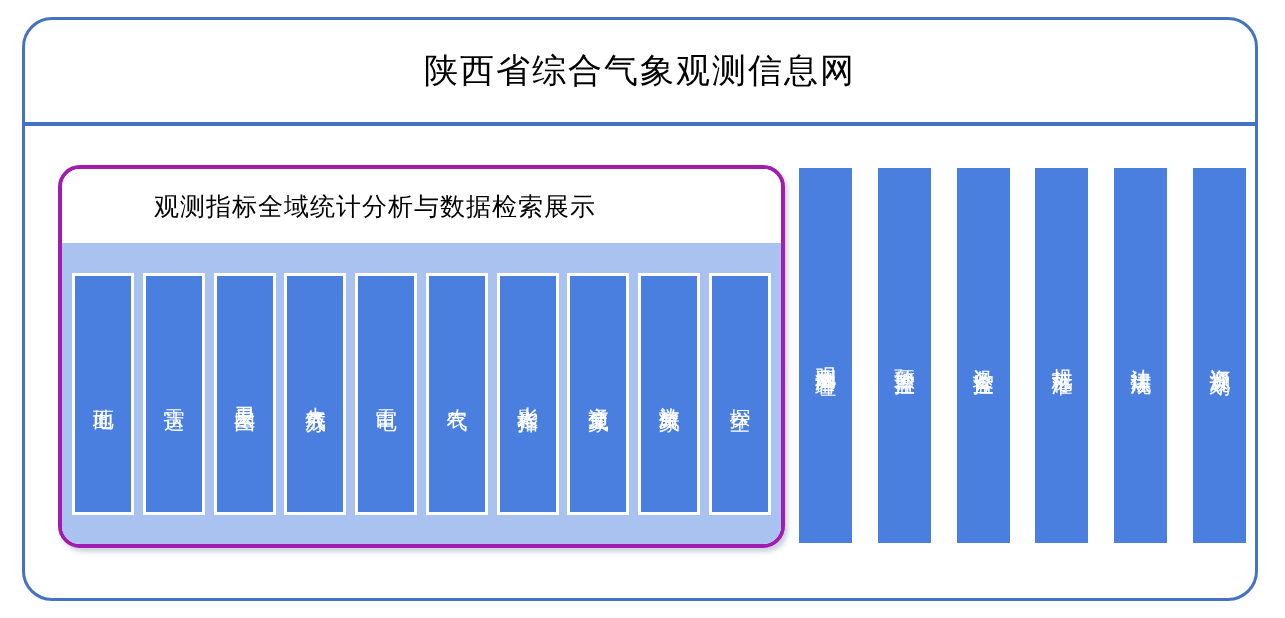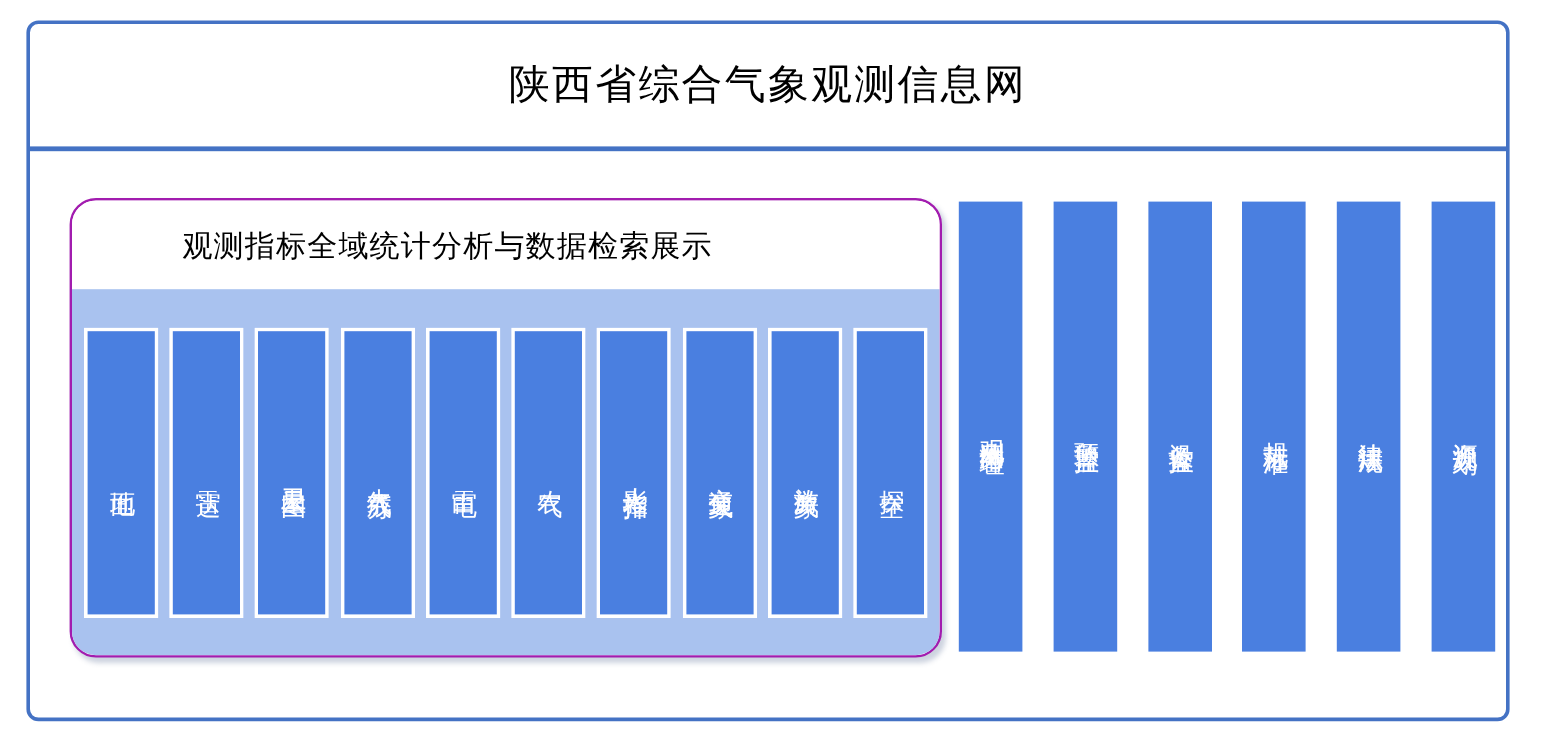--- a/index.html
+++ b/index.html
@@ -18,21 +18,21 @@
 
   
   #outer-frame {
     position: absolute;
     left: 22px;
     top: 17px;
     width: 1236px;
     height: 584px;
     box-sizing: border-box;
     border: 3px solid #4472C4;
-    border-radius: 10px;
+    border-radius: 30px;
     background: #ffffff;
   }
 
   #title-bar {
     position: absolute;
     left: 0;
     top: 0;
     width: 100%;
     height: 102px;
     display: flex;
@@ -59,21 +59,21 @@
   }
 
   
   #left-panel {
     position: absolute;
     left: 33px;
     top: 145px;
     width: 727px;
     height: 383px;
     box-sizing: border-box;
-    border: 2px solid #a21caf;
+    border: 4px solid #a21caf;
     border-radius: 22px;
     background: #ffffff;
     overflow: hidden;
     box-shadow: 3px 4px 4px rgba(90, 110, 150, 0.30);
   }
 
   #left-panel-header {
     position: absolute;
     left: 0;
     top: 0;

